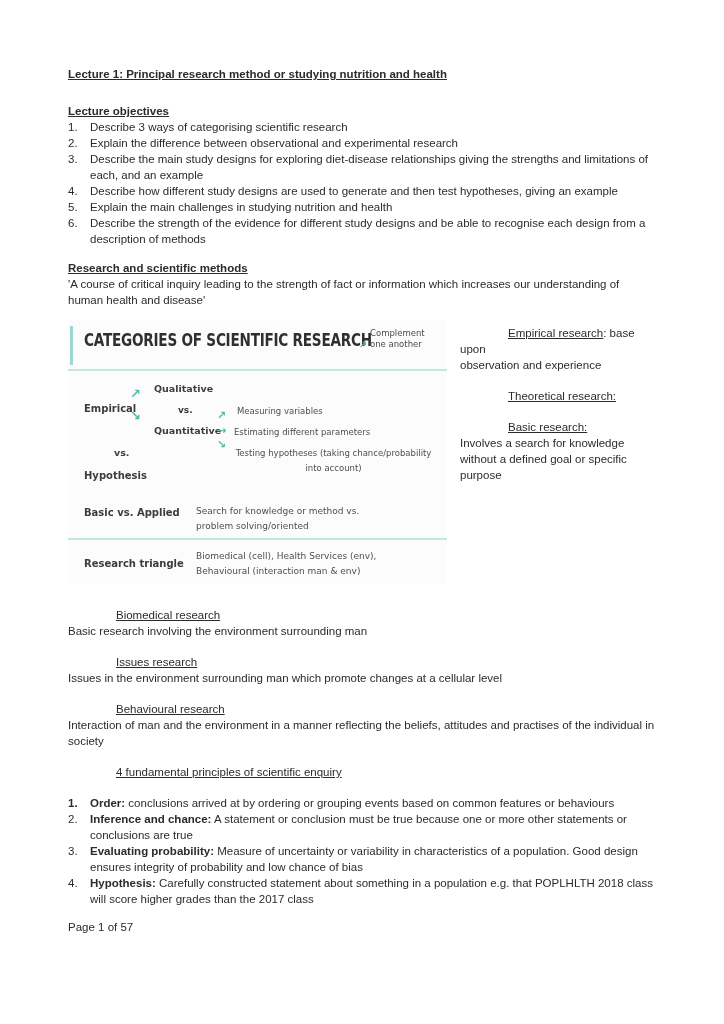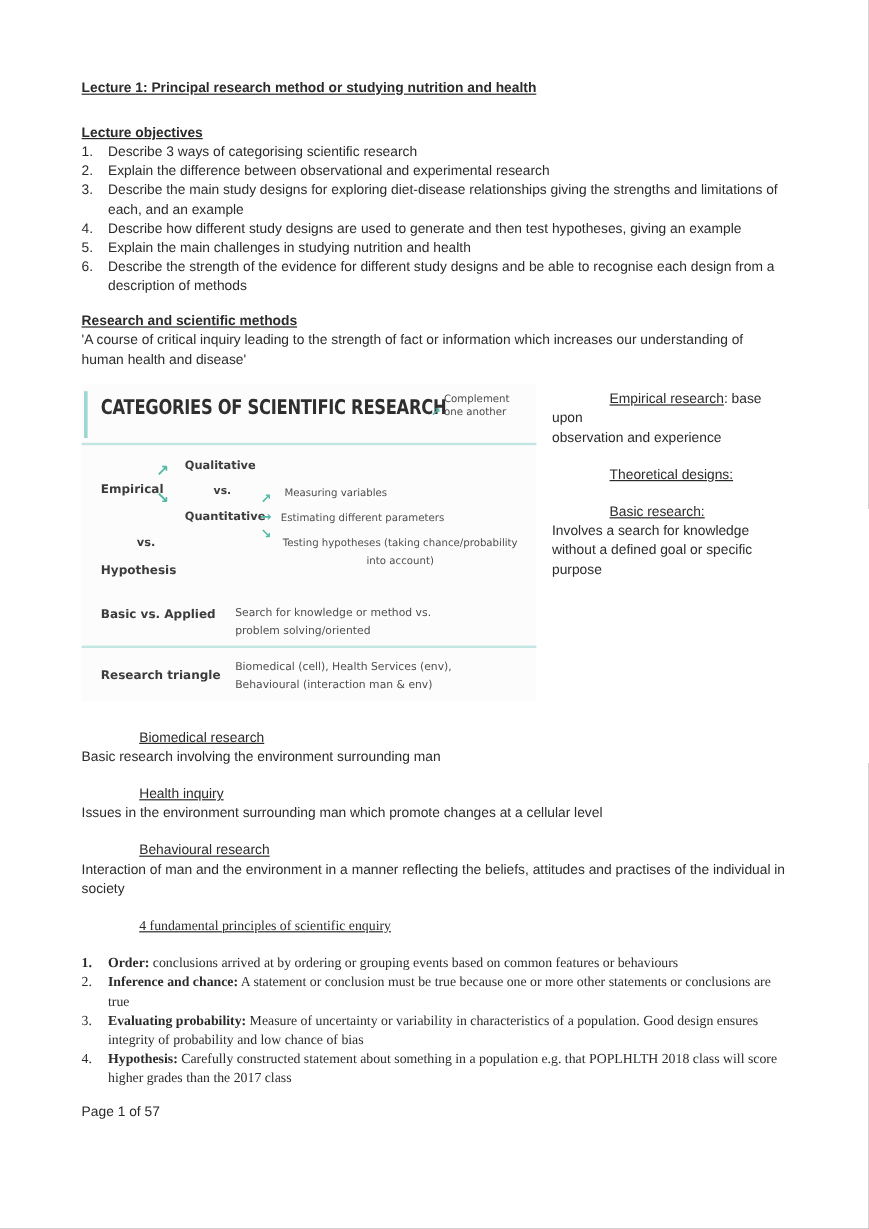--- a/index.html
+++ b/index.html
@@ -61,21 +61,21 @@
   .basic-desc     { left:128px; top:184px; font-size:9px !important; }
   .triangle-label { left:16px; top:236px; font-size:10px !important; }
   .triangle-desc  { left:128px; top:229px; font-size:9px !important; }
   
   .side { margin-left:13px; width:200px; padding-top:5px; }
   .side p { margin:0 0 15px; }
   .side .pre { white-space:pre-line; }
   
   .defs { margin-top:23px; }
   .def { margin:0 0 15px; }
-  .sec-principles { margin-top:4px;font-family:Liberation Serif, serif; }
+  .sec-principles { margin-top:4px; }
   .princ-list { margin-top:15px; }
   .footer { margin-top:12px; text-align:left; }
 </style>
 </head>
 <body>
 
 <div class="page">
 
   <h1 class="title h-bu">Lecture 1: Principal research method or studying nutrition and health</h1>
 
@@ -148,35 +148,35 @@
 
       <div class="rule rule2"></div>
       <span class="lab triangle-label">Research triangle</span>
       <span class="ann triangle-desc">Biomedical (cell), Health Services (env),
 Behavioural (interaction man &amp; env)</span>
     </div>
 
     <div class="side">
       <p><span class="h-u">Empirical research</span><span class="pre">: base upon
 observation and experience</span></p>
-      <p><span class="h-u">Theoretical designs:</span><br></p>
+      <p><span class="h-u">Theoretical research:</span><br></p>
       <p><span class="h-u">Basic research:</span><br><span class="pre">Involves a search for knowledge
 without a defined goal or specific
 purpose</span></p>
     </div>
 
   </div>
 
   <div class="defs">
     <div class="def">
       <div class="h-u">Biomedical research</div>
       <div>Basic research involving the environment surrounding man</div>
     </div>
     <div class="def">
-      <div class="h-u">Health inquiry</div>
+      <div class="h-u">Issues research</div>
       <div>Issues in the environment surrounding man which promote changes at a cellular level</div>
     </div>
     <div class="def">
       <div class="h-u">Behavioural research</div>
       <div>Interaction of man and the environment in a manner reflecting the beliefs, attitudes and practises of the individual in society</div>
     </div>
   </div>
 
   <div class="sec-principles">
     <div class="h-u">4 fundamental principles of scientific enquiry</div>

